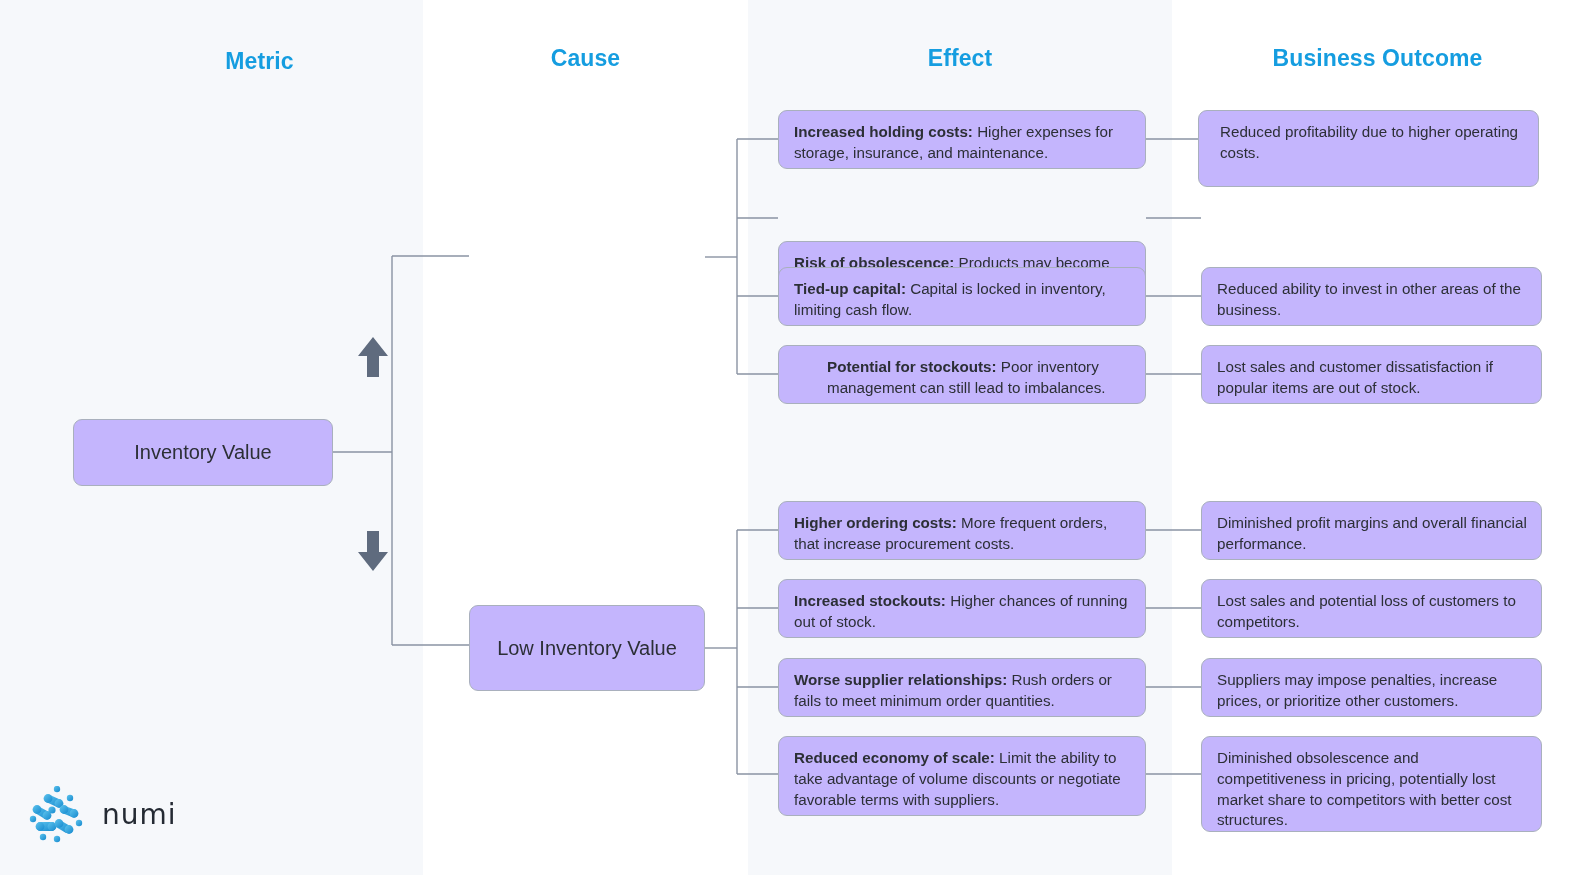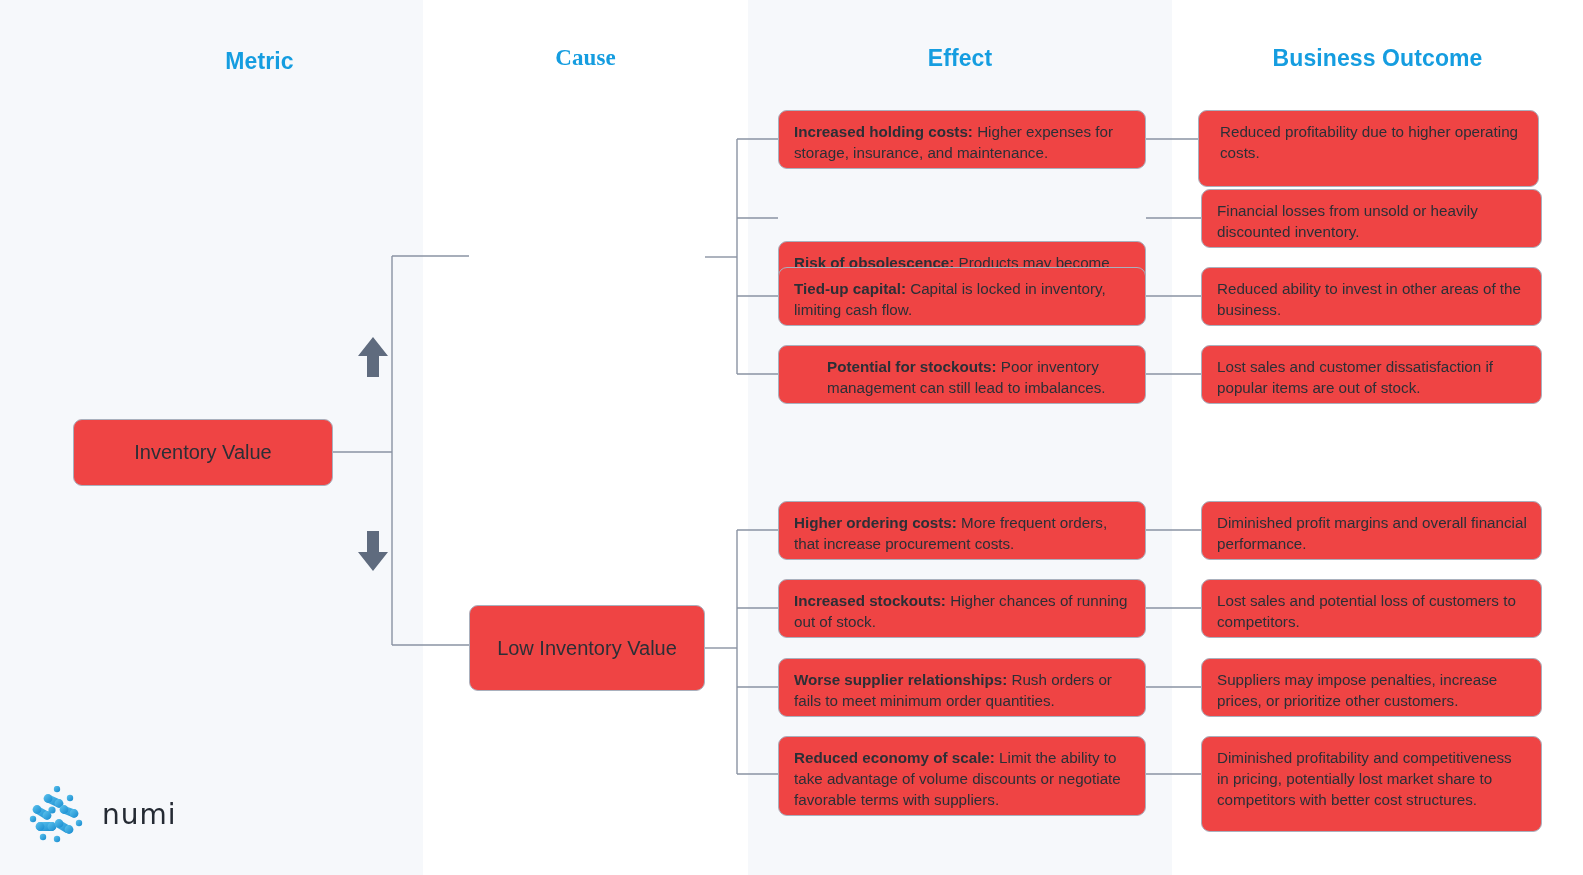--- a/index.html
+++ b/index.html
@@ -28,21 +28,21 @@
     white-space:nowrap;
   }
 
   
   #wires{position:absolute;left:0;top:0;width:1583px;height:875px;}
 
   
   .node{
     position:absolute;
     box-sizing:border-box;
-    background:#ef4444;
+    background:#c4b5fd;
     border:1.4px solid #a9b0bd;
     border-radius:9px;
     color:#2c2f36;
   }
   .node.center{
     display:flex;align-items:center;justify-content:center;
     text-align:center;
     font-size:20px;
     line-height:1.33;
   }
@@ -71,21 +71,21 @@
 <body>
 
 <div id="stage">
 
   <div class="stripe shade" style="left:0;width:423px;"></div>
   <div class="stripe plain" style="left:423px;width:325px;"></div>
   <div class="stripe shade" style="left:748px;width:424px;"></div>
   <div class="stripe plain" style="left:1172px;width:411px;"></div>
 
   <div class="col-header" style="left:0;top:48px;width:423px;margin-left:48px;">Metric</div>
-  <div class="col-header" style="left:423px;top:45px;width:325px;font-family:Liberation Serif, serif;">Cause</div>
+  <div class="col-header" style="left:423px;top:45px;width:325px;">Cause</div>
   <div class="col-header" style="left:748px;top:45px;width:424px;">Effect</div>
   <div class="col-header" style="left:1172px;top:45px;width:411px;">Business Outcome</div>
 
   <svg id="wires" viewBox="0 0 1583 875">
     <g fill="none" stroke="#8A93A3" stroke-width="1.4">
 
       <path d="M333 452 H392"></path>
       <path d="M392 256 V645"></path>
 
       <path d="M392 256 H469"></path>
@@ -136,41 +136,40 @@
     <b>Risk of obsolescence:</b><span> Products may become outdated or unsellable.</span>
   </div>
   <div class="node para" style="left:778px;top:267px;width:368px;height:59px;">
     <b>Tied-up capital:</b><span> Capital is locked in inventory, limiting cash flow.</span>
   </div>
   <div class="node para" style="left:778px;top:345px;width:368px;height:59px;padding-left:48px;">
     <b>Potential for stockouts:</b><span> Poor inventory management can still lead to imbalances.</span>
   </div>
 
   <div class="node para" style="left:1198px;top:110px;width:341px;height:77px;padding-left:21px;">Reduced profitability due to higher operating costs.</div>
-  <div class="node para" style="left:1201px;top:189px;width:341px;height:59px;">Financial losses from unsold or heavily discounted inventory.</div>
   <div class="node para" style="left:1201px;top:267px;width:341px;height:59px;">Reduced ability to invest in other areas of the business.</div>
   <div class="node para" style="left:1201px;top:345px;width:341px;height:59px;">Lost sales and customer dissatisfaction if popular items are out of stock.</div>
 
   <div class="node para" style="left:778px;top:501px;width:368px;height:59px;">
     <b>Higher ordering costs:</b><span> More frequent orders, that increase procurement costs.</span>
   </div>
   <div class="node para" style="left:778px;top:579px;width:368px;height:59px;">
     <b>Increased stockouts:</b><span> Higher chances of running out of stock.</span>
   </div>
   <div class="node para" style="left:778px;top:658px;width:368px;height:59px;">
     <b>Worse supplier relationships:</b><span> Rush orders or fails to meet minimum order quantities.</span>
   </div>
   <div class="node para" style="left:778px;top:736px;width:368px;height:80px;">
     <b>Reduced economy of scale:</b><span> Limit the ability to take advantage of volume discounts or negotiate favorable terms with suppliers.</span>
   </div>
 
   <div class="node para" style="left:1201px;top:501px;width:341px;height:59px;">Diminished profit margins and overall financial performance.</div>
   <div class="node para" style="left:1201px;top:579px;width:341px;height:59px;">Lost sales and potential loss of customers to competitors.</div>
   <div class="node para" style="left:1201px;top:658px;width:341px;height:59px;">Suppliers may impose penalties, increase prices, or prioritize other customers.</div>
-  <div class="node para" style="left:1201px;top:736px;width:341px;height:96px;">Diminished profitability and competitiveness in pricing, potentially lost market share to competitors with better cost structures.</div>
+  <div class="node para" style="left:1201px;top:736px;width:341px;height:96px;">Diminished obsolescence and competitiveness in pricing, potentially lost market share to competitors with better cost structures.</div>
 
   <div id="logo">
     <svg width="62" height="58" viewBox="0 0 62 58">
       <defs>
         <linearGradient id="g1" x1="0" y1="0" x2="1" y2="1">
           <stop offset="0" stop-color="#5FC5EE"></stop>
           <stop offset="1" stop-color="#1488CE"></stop>
         </linearGradient>
       </defs>
       <g fill="url(#g1)">

